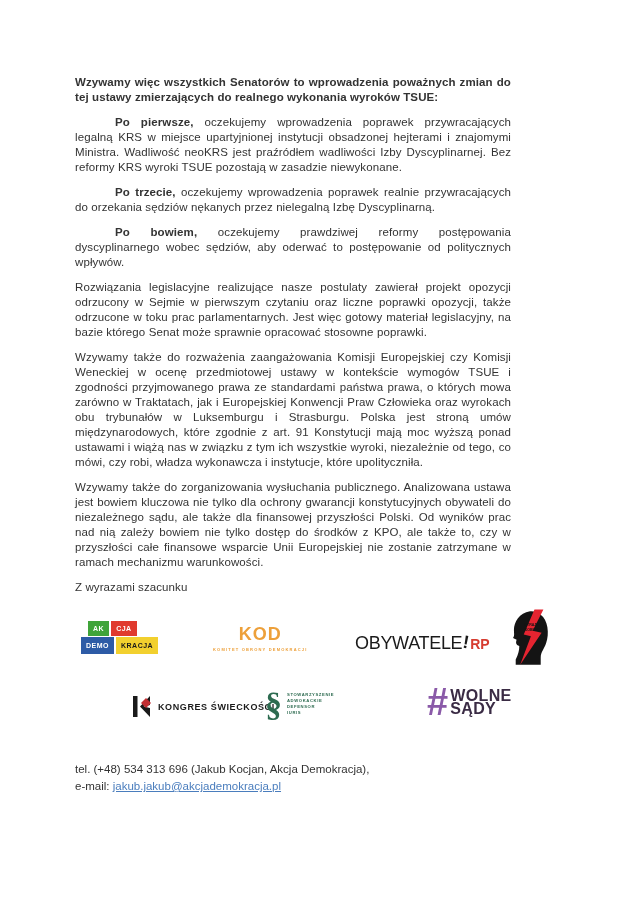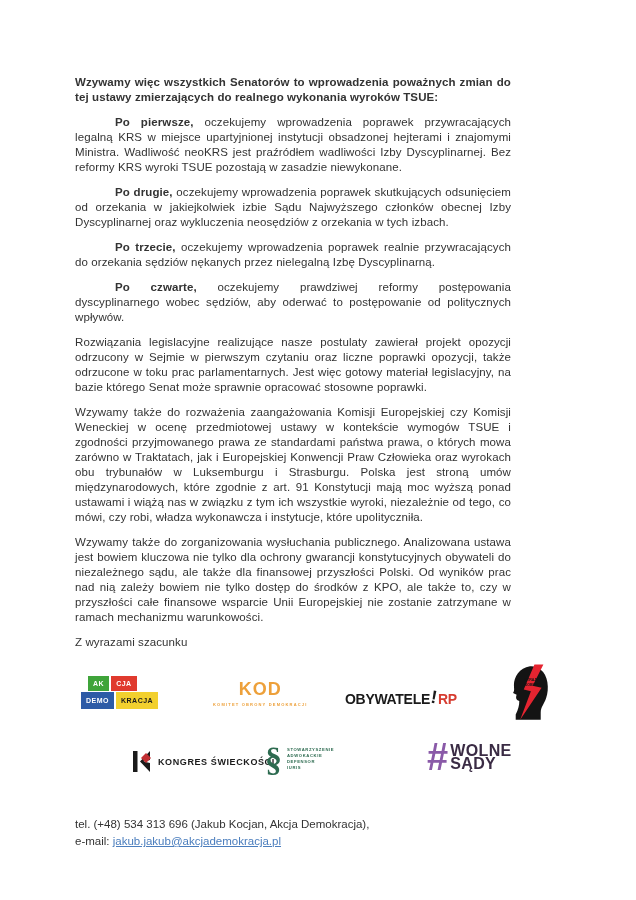--- a/index.html
+++ b/index.html
@@ -32,21 +32,21 @@
   .ad-blue   { background:var(--ad-blue);   color:#fff; height:17px; }
   .ad-yellow { background:var(--ad-yellow); color:#1a1a1a; height:17px; }
 
   
   .logo-kod { left:138px; top:18px; text-align:center; }
   .kod-title { font-size:18px; font-weight:900; color:var(--kod-orange); letter-spacing:1px; line-height:22px; }
   .kod-sub { font-size:4px; font-weight:bold; color:var(--kod-orange); letter-spacing:1.2px; margin-top:2px; }
 
   
   .logo-orp { left:270px; top:27px; display:flex; align-items:center; }
-  .orp-black { font-size:14px; font-weight:700; color:#1a1a1a; letter-spacing:-0.3px; }
+  .orp-black { font-size:18px; font-weight:400; color:#1a1a1a; letter-spacing:-0.3px;margin-left:10px; }
   .orp-mark { font-size:18px; font-weight:900; color:#1a1a1a; transform:rotate(10deg); margin:0 1px 2px 1px; }
   .orp-red { font-size:14px; font-weight:900; color:var(--rp-red); letter-spacing:-0.3px; }
 
   
   .logo-sk { left:430px; top:0; }
 
   
   .logo-ks { left:58px; top:91px; display:flex; align-items:center; }
   .ks-icon { margin-right:6px; }
   .ks-label { font-size:9px; font-weight:800; color:#1a1a1a; letter-spacing:0.6px; }
@@ -72,25 +72,24 @@
 </head>
 <body>
 
 <div class="page">
 
   <div class="doc">
     <p class="intro">Wzywamy więc wszystkich Senatorów to wprowadzenia poważnych zmian do tej ustawy zmierzających do realnego wykonania wyroków TSUE:</p>
 
     <p><b class="lead">Po pierwsze,</b> <span>oczekujemy wprowadzenia poprawek przywracających legalną KRS w miejsce upartyjnionej instytucji obsadzonej hejterami i znajomymi Ministra. Wadliwość neoKRS jest praźródłem wadliwości Izby Dyscyplinarnej. Bez reformy KRS wyroki TSUE pozostają w zasadzie niewykonane.</span></p>
 
-    <p><b class="lead">Po drugie,</b> <span>oczekujemy wprowadzenia poprawek skutkujących odsunięciem od orzekania w jakiejkolwiek izbie Sądu Najwyższego członków obecnej Izby Dyscyplinarnej oraz wykluczenia neosędziów z orzekania w tych izbach.</span></p>
 
     <p><b class="lead">Po trzecie,</b> <span>oczekujemy wprowadzenia poprawek realnie przywracających do orzekania sędziów nękanych przez nielegalną Izbę Dyscyplinarną.</span></p>
 
-    <p><b class="lead">Po czwarte,</b> <span>oczekujemy prawdziwej reformy postępowania dyscyplinarnego wobec sędziów, aby oderwać to postępowanie od politycznych wpływów.</span></p>
+    <p><b class="lead">Po bowiem,</b> <span>oczekujemy prawdziwej reformy postępowania dyscyplinarnego wobec sędziów, aby oderwać to postępowanie od politycznych wpływów.</span></p>
 
     <p><span>Rozwiązania legislacyjne realizujące nasze postulaty zawierał projekt opozycji odrzucony w Sejmie w pierwszym czytaniu oraz liczne poprawki opozycji, także odrzucone w toku prac parlamentarnych. Jest więc gotowy materiał legislacyjny, na bazie którego Senat może sprawnie opracować stosowne poprawki.</span></p>
 
     <p><span>Wzywamy także do rozważenia zaangażowania Komisji Europejskiej czy Komisji Weneckiej w ocenę przedmiotowej ustawy w kontekście wymogów TSUE i zgodności przyjmowanego prawa ze standardami państwa prawa, o których mowa zarówno w Traktatach, jak i Europejskiej Konwencji Praw Człowieka oraz wyrokach obu trybunałów w Luksemburgu i Strasburgu. Polska jest stroną umów międzynarodowych, które zgodnie z art. 91 Konstytucji mają moc wyższą ponad ustawami i wiążą nas w związku z tym ich wszystkie wyroki, niezależnie od tego, co mówi, czy robi, władza wykonawcza i instytucje, które upolityczniła.</span></p>
 
     <p><span>Wzywamy także do zorganizowania wysłuchania publicznego. Analizowana ustawa jest bowiem kluczowa nie tylko dla ochrony gwarancji konstytucyjnych obywateli do niezależnego sądu, ale także dla finansowej przyszłości Polski. Od wyników prac nad nią zależy bowiem nie tylko dostęp do środków z KPO, ale także to, czy w przyszłości całe finansowe wsparcie Unii Europejskiej nie zostanie zatrzymane w ramach mechanizmu warunkowości.</span></p>
 
     <p class="closing">Z wyrazami szacunku</p>
   </div>
 

